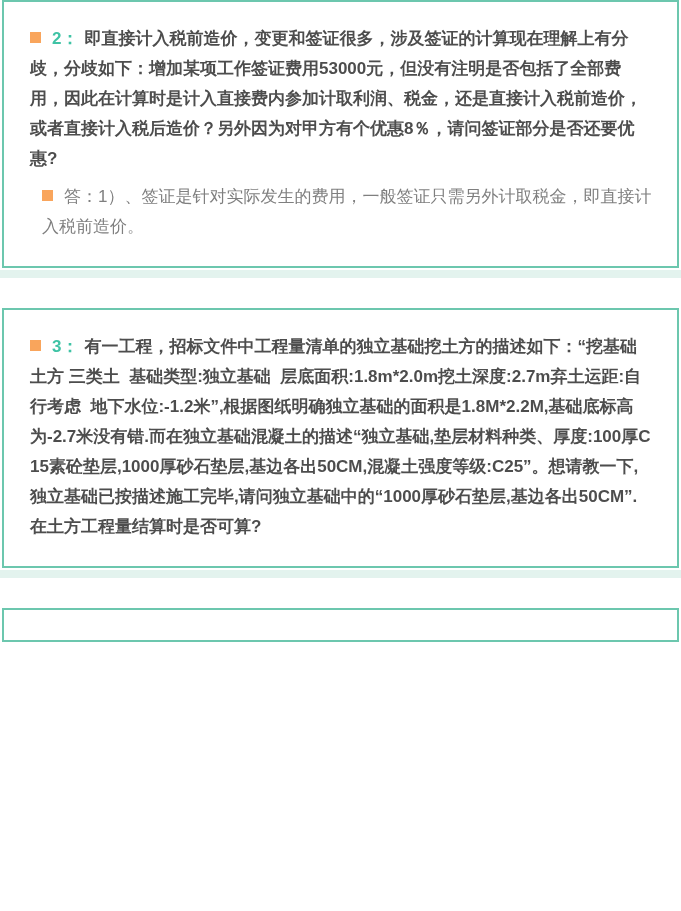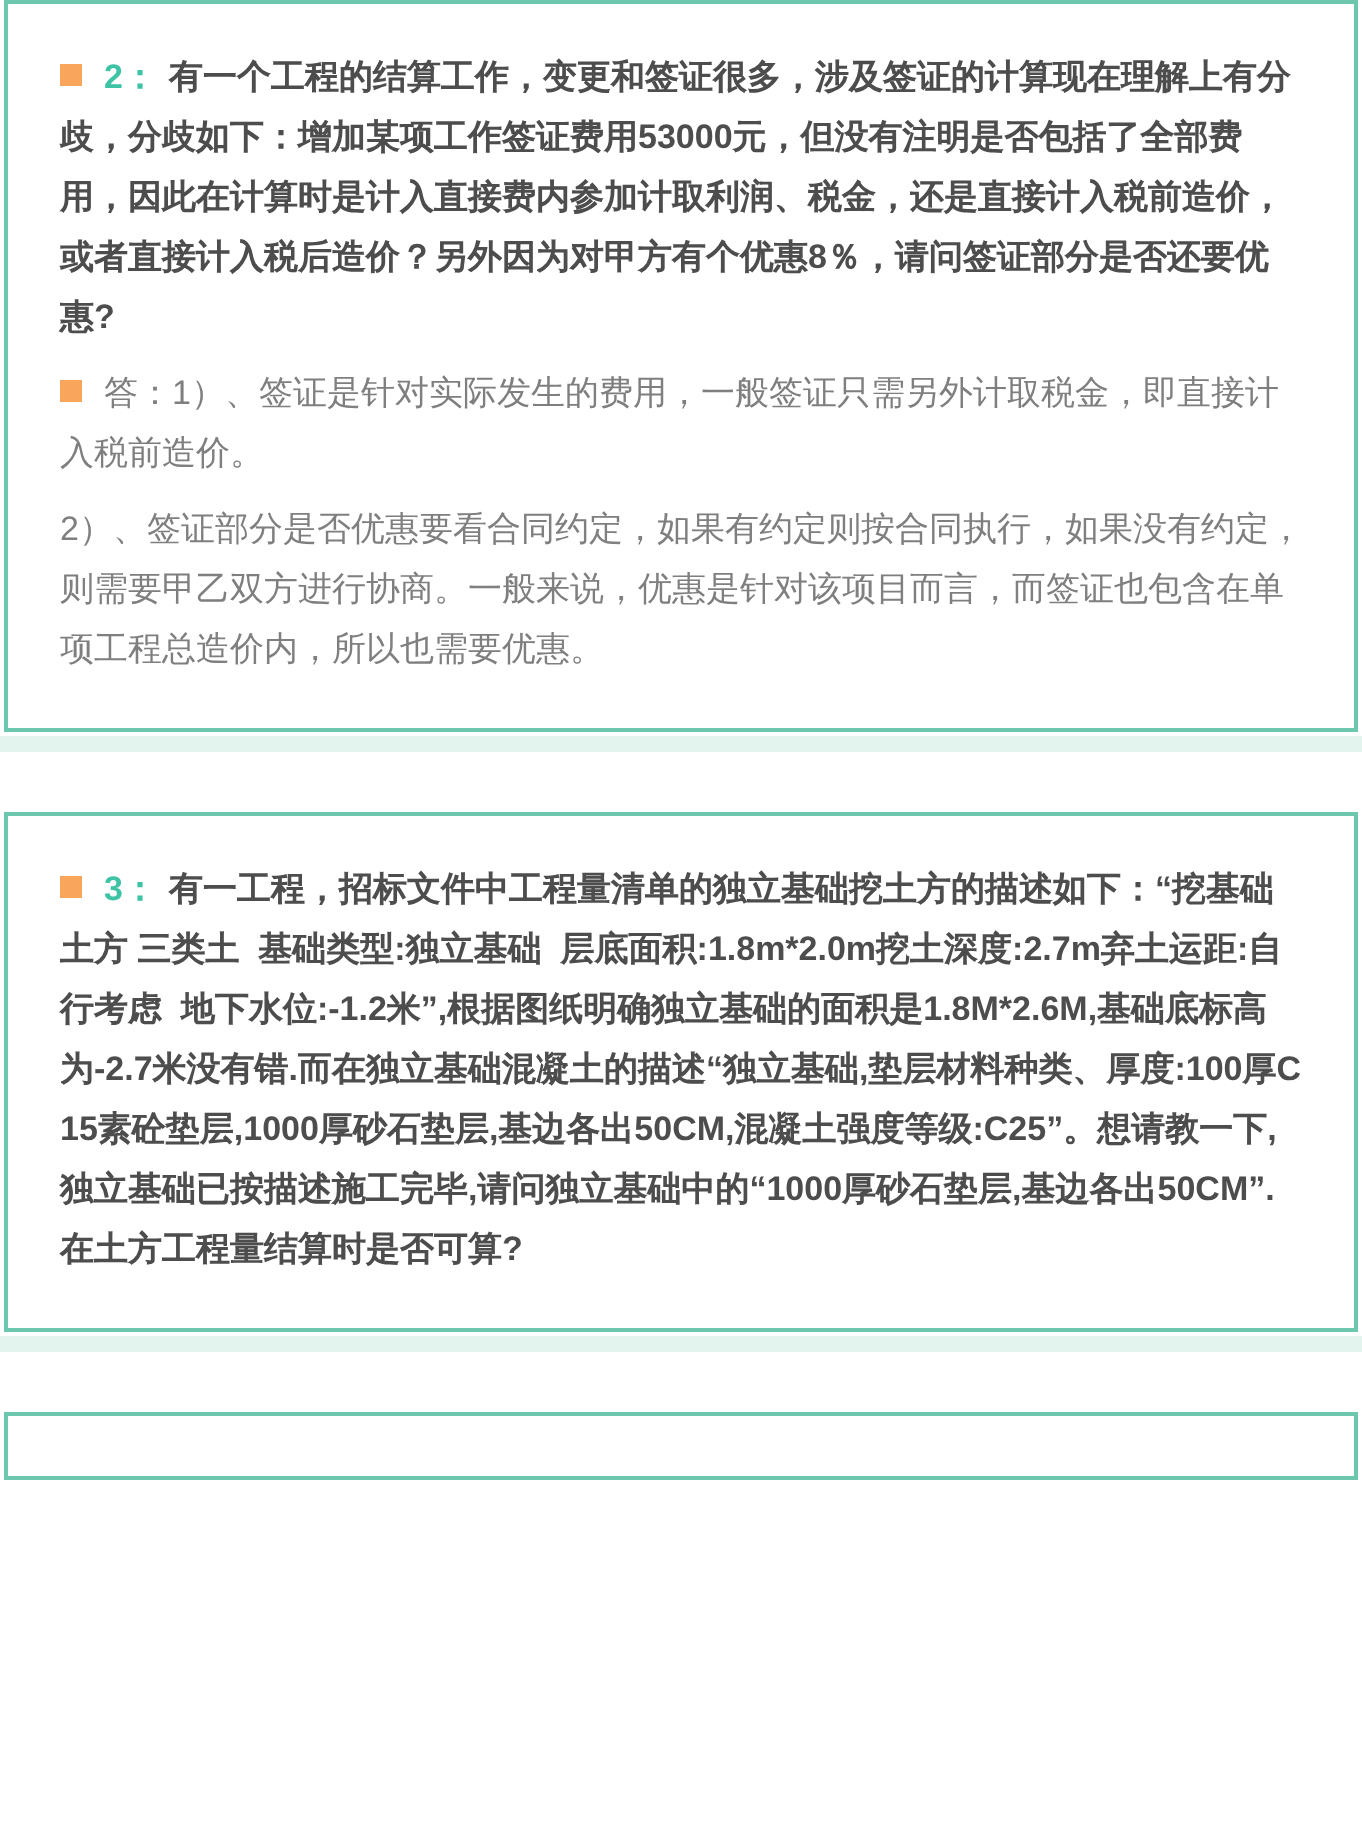--- a/index.html
+++ b/index.html
@@ -34,20 +34,21 @@
     white-space: pre-wrap;
     word-break: break-all;
   }
   .q-para {
     color: #4d4d4d;
     font-weight: bold;
   }
   .a-para {
     color: #7f7f7f;
     font-weight: normal;
+    margin-left: 12px;
   }
   .bullet {
     display: inline-block;
     width: 11px;
     height: 11px;
     background: #f9a55c;
     margin-right: 11px;
     transform: translateY(-1px);
   }
   .q-number {
@@ -58,28 +59,27 @@
   .a-label {
     color: #7f7f7f;
   }
 </style>
 </head>
 <body>
 
 <div class="page">
 
   <section class="qa-card">
-    <p class="q-para"><span class="bullet"></span><span class="q-number">2：</span><span>有一个工程的结算工作，变更和签证很多，涉及签证的计算现在理解上有分歧，分歧如下：增加某项工作签证费用53000元，但没有注明是否包括了全部费用，因此在计算时是计入直接费内参加计取利润、税金，还是直接计入税前造价，或者直接计入税后造价？另外因为对甲方有个优惠8％，请问签证部分是否还要优惠?</span></p>
+    <p class="q-para"><span class="bullet"></span><span class="q-number">2：</span><span>即直接计入税前造价，变更和签证很多，涉及签证的计算现在理解上有分歧，分歧如下：增加某项工作签证费用53000元，但没有注明是否包括了全部费用，因此在计算时是计入直接费内参加计取利润、税金，还是直接计入税前造价，或者直接计入税后造价？另外因为对甲方有个优惠8％，请问签证部分是否还要优惠?</span></p>
     <p class="a-para"><span class="bullet"></span><span class="a-label">答：</span><span>1）、签证是针对实际发生的费用，一般签证只需另外计取税金，即直接计入税前造价。</span></p>
-    <p class="a-para"><span>2）、签证部分是否优惠要看合同约定，如果有约定则按合同执行，如果没有约定，则需要甲乙双方进行协商。一般来说，优惠是针对该项目而言，而签证也包含在单项工程总造价内，所以也需要优惠。</span></p>
   </section>
   <div class="shadow-strip"></div>
 
   <section class="qa-card">
-    <p class="q-para"><span class="bullet"></span><span class="q-number">3：</span><span>有一工程，招标文件中工程量清单的独立基础挖土方的描述如下：“挖基础土方 三类土  基础类型:独立基础  层底面积:1.8m*2.0m挖土深度:2.7m弃土运距:自行考虑  地下水位:-1.2米”,根据图纸明确独立基础的面积是1.8M*2.6M,基础底标高为-2.7米没有错.而在独立基础混凝土的描述“独立基础,垫层材料种类、厚度:100厚C15素砼垫层,1000厚砂石垫层,基边各出50CM,混凝土强度等级:C25”。想请教一下,独立基础已按描述施工完毕,请问独立基础中的“1000厚砂石垫层,基边各出50CM”.在土方工程量结算时是否可算?</span></p>
+    <p class="q-para"><span class="bullet"></span><span class="q-number">3：</span><span>有一工程，招标文件中工程量清单的独立基础挖土方的描述如下：“挖基础土方 三类土  基础类型:独立基础  层底面积:1.8m*2.0m挖土深度:2.7m弃土运距:自行考虑  地下水位:-1.2米”,根据图纸明确独立基础的面积是1.8M*2.2M,基础底标高为-2.7米没有错.而在独立基础混凝土的描述“独立基础,垫层材料种类、厚度:100厚C15素砼垫层,1000厚砂石垫层,基边各出50CM,混凝土强度等级:C25”。想请教一下,独立基础已按描述施工完毕,请问独立基础中的“1000厚砂石垫层,基边各出50CM”.在土方工程量结算时是否可算?</span></p>
   </section>
   <div class="shadow-strip"></div>
 
   <section class="qa-card">
     
     
   </section>
 
 </div>
 

